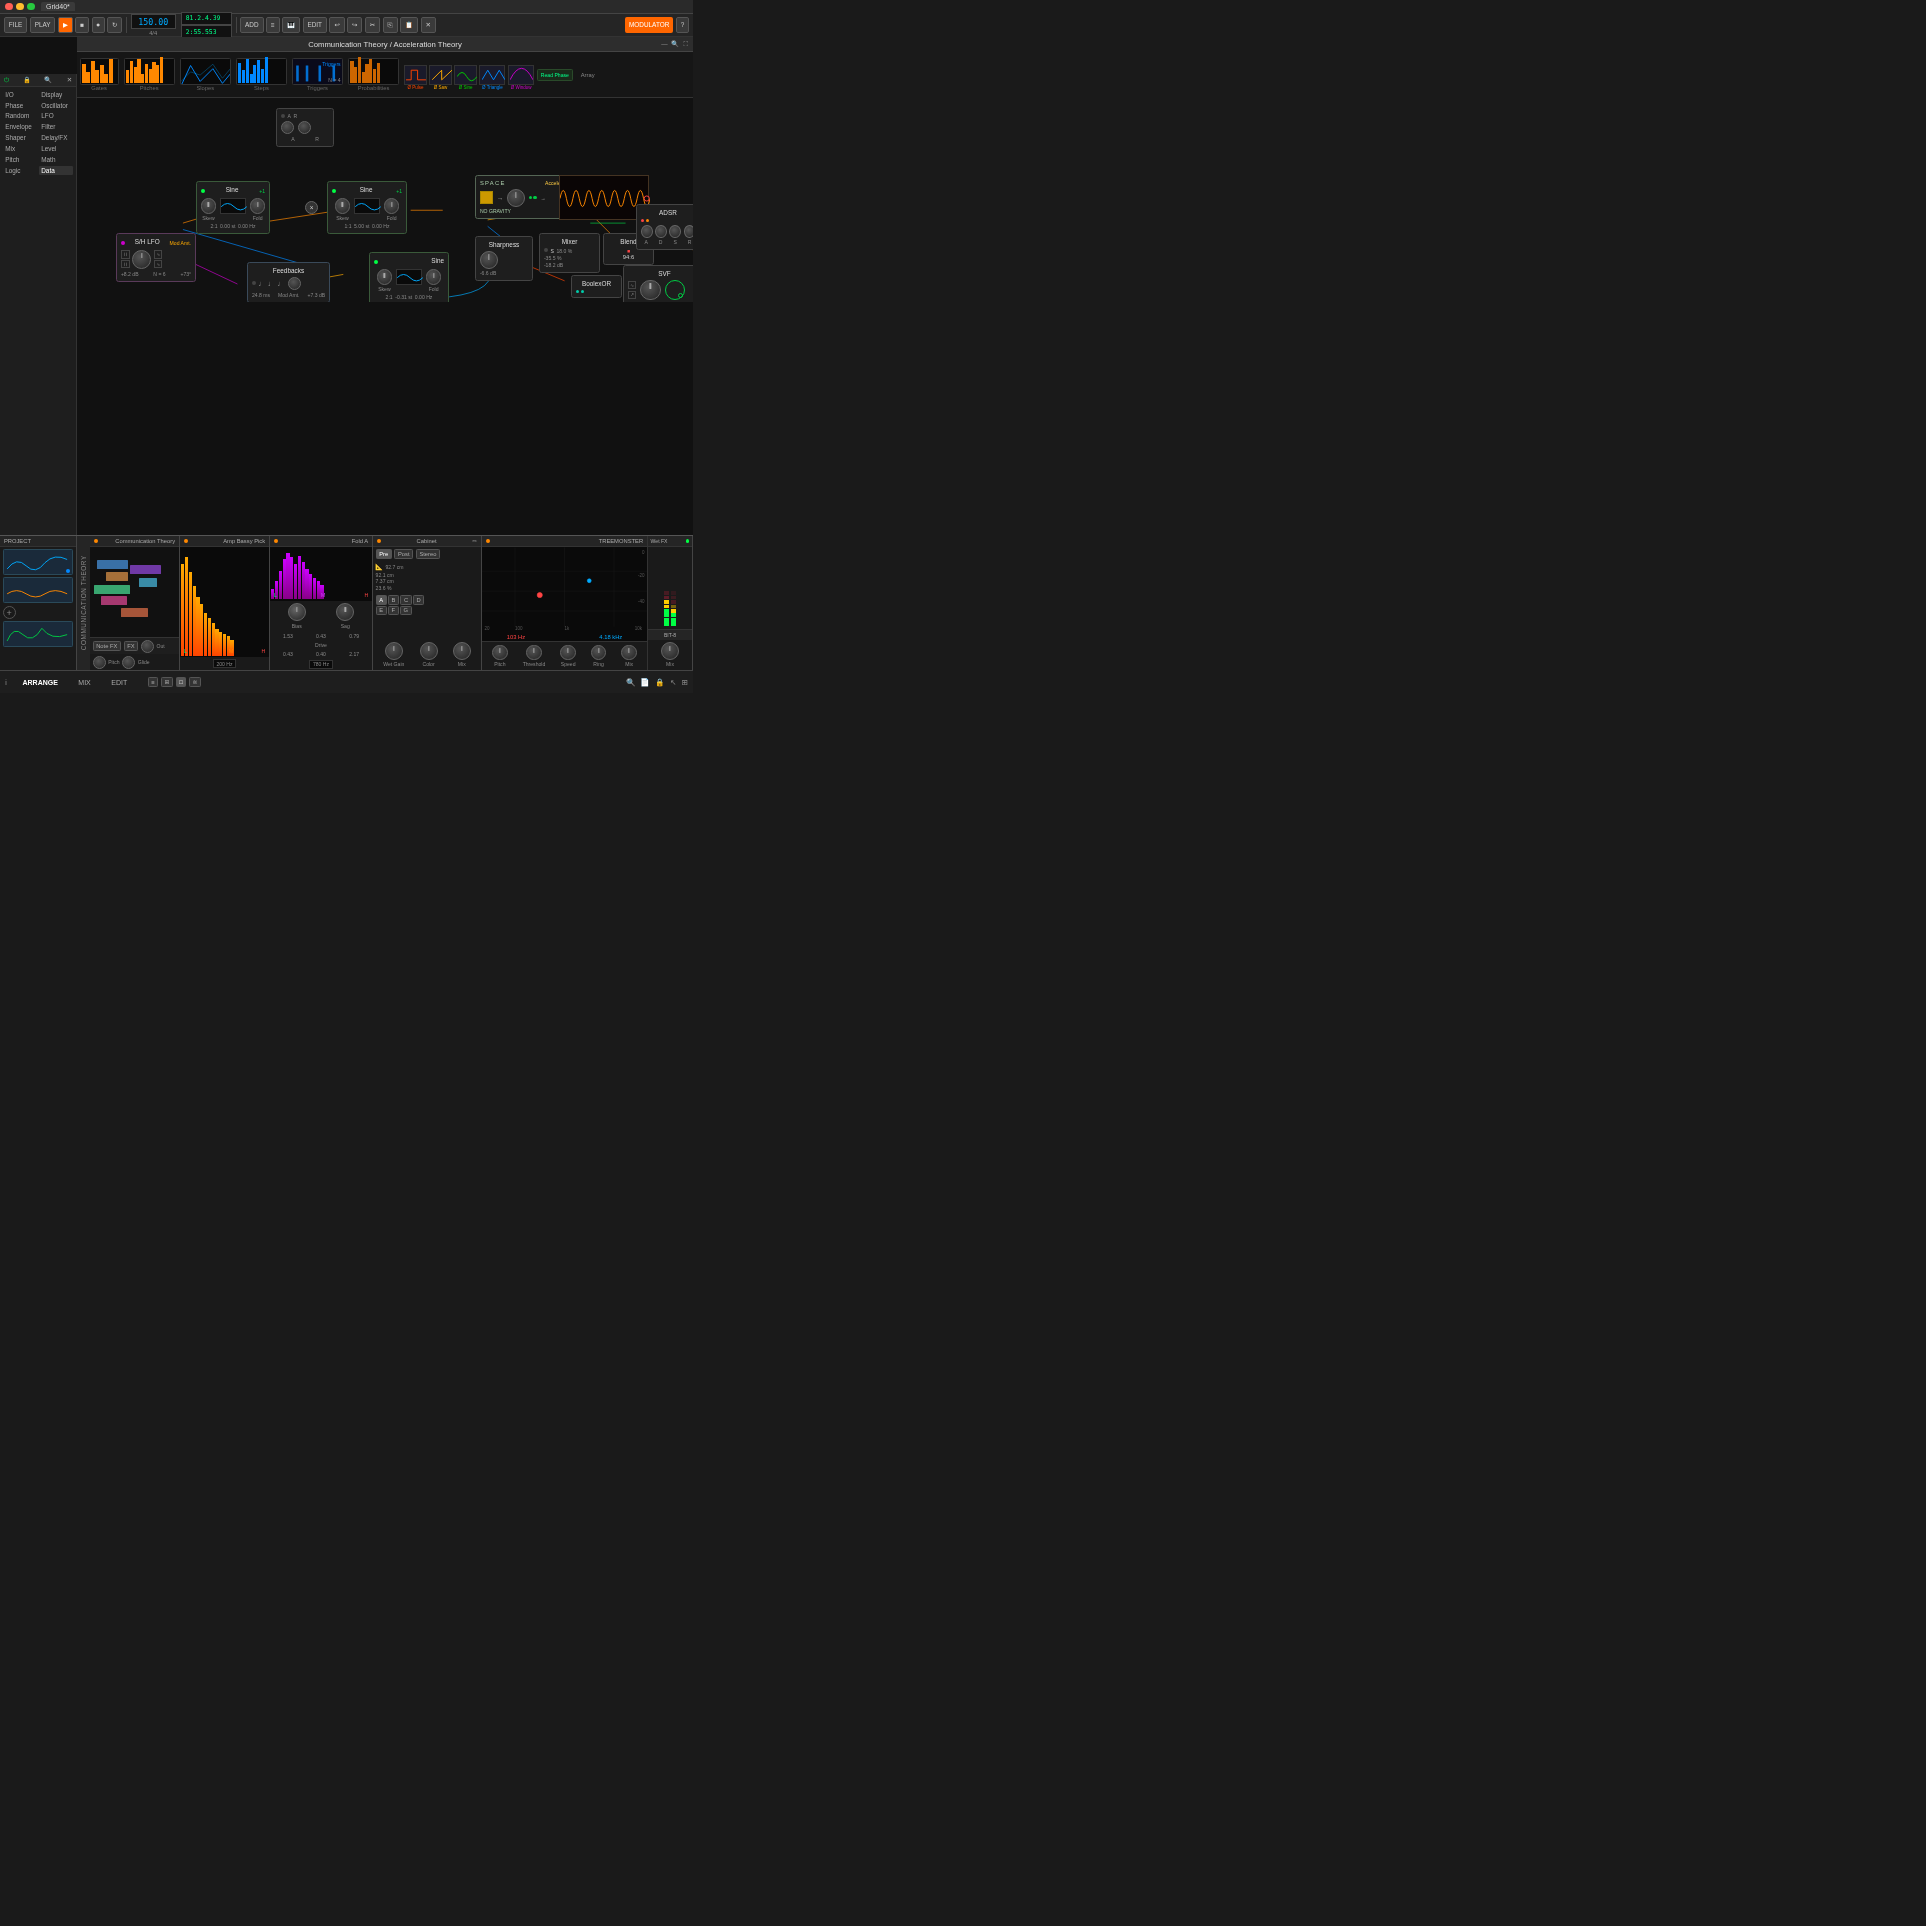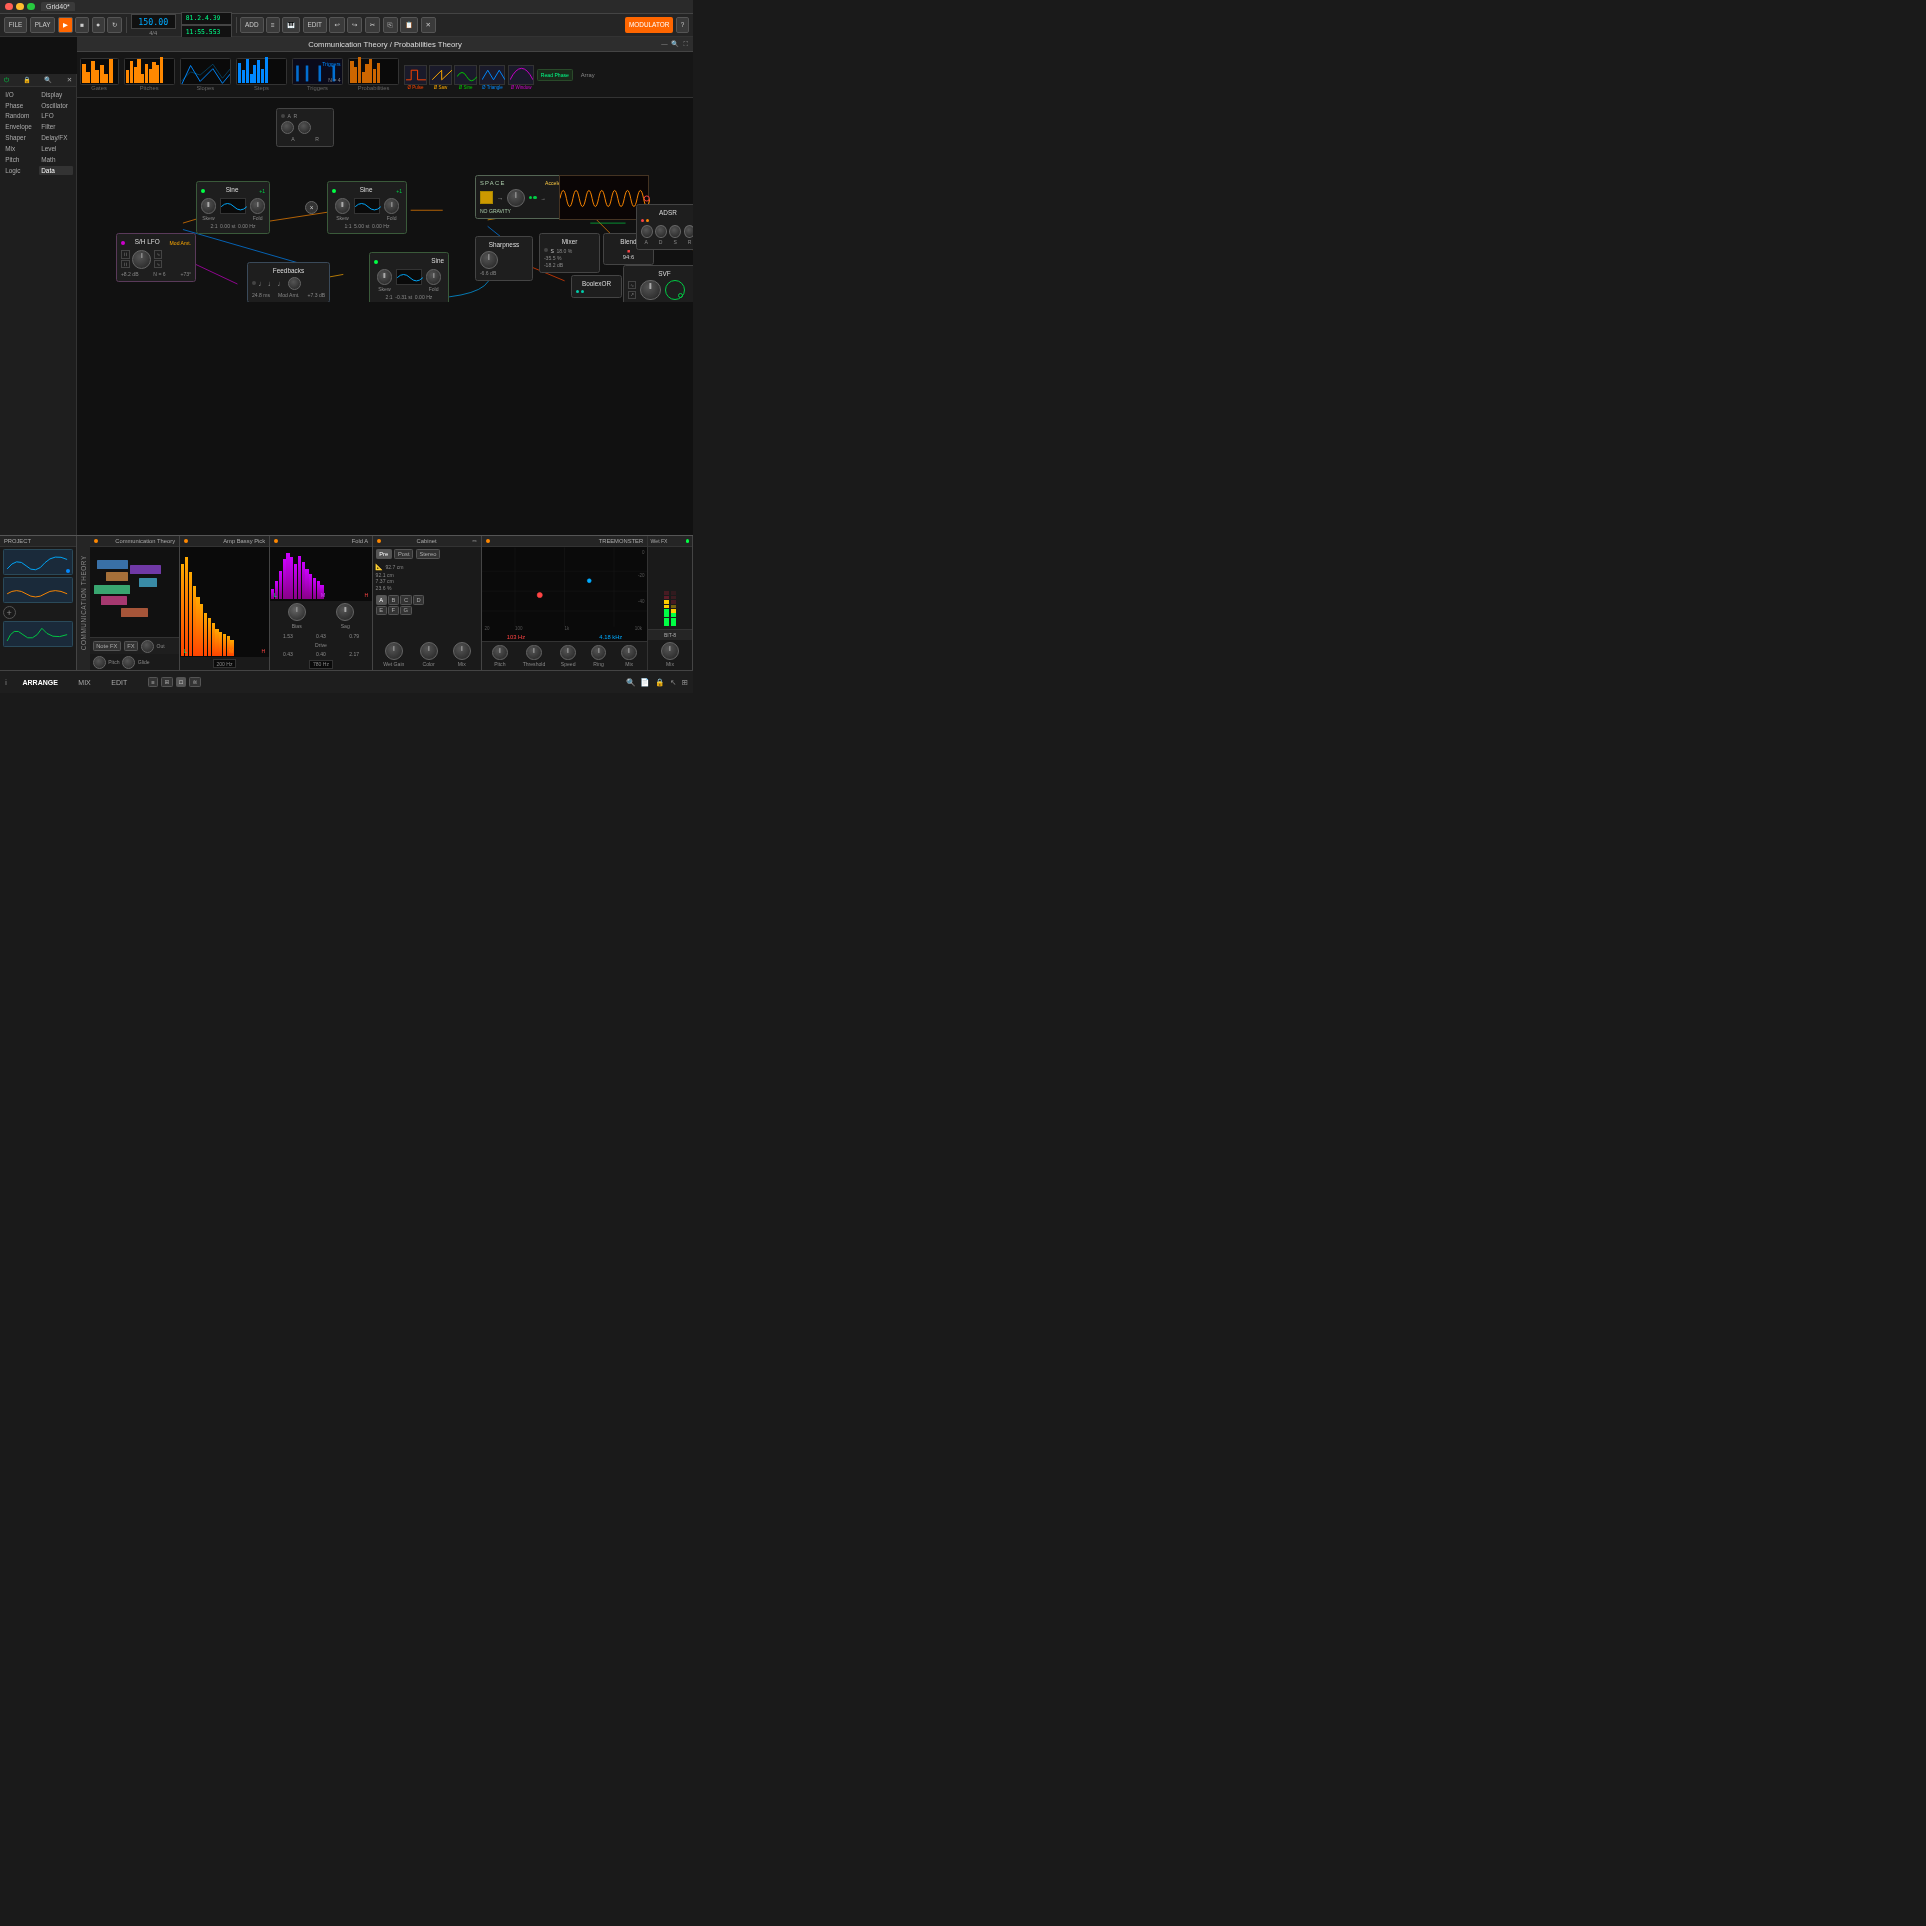--- a/index.html
+++ b/index.html
@@ -332,21 +332,21 @@
   <button class="tb-btn">■</button>
   <button class="tb-btn">⏺</button>
   <button class="tb-btn">↻</button>
   <div class="sep"></div>
   <div style="display:flex;flex-direction:column;gap:0.6px">
     <div class="tempo-display">150.00</div>
     <div style="font-size:5.8px;color:#888;text-align:center">4/4</div>
   </div>
   <div style="display:flex;flex-direction:column;gap:0.6px;margin-left:2.6px">
     <div class="time-display">81.2.4.39</div>
-    <div class="time-display">11:55.553</div>
+    <div class="time-display">2:55.553</div>
   </div>
   <div class="sep"></div>
   <button class="tb-btn">ADD</button>
   <button class="tb-btn">≡</button>
   <button class="tb-btn">🎹</button>
   <button class="tb-btn">EDIT</button>
   <button class="tb-btn">↩</button>
   <button class="tb-btn">↪</button>
   <button class="tb-btn">✂</button>
   <button class="tb-btn">⎘</button>
@@ -382,21 +382,21 @@
       <div class="sidebar-nav-item">Pitch</div>
       <div class="sidebar-nav-item">Math</div>
       <div class="sidebar-nav-item">Logic</div>
       <div class="sidebar-nav-item tab-active">Data</div>
     </div>
   </div>
 
   <div style="position:absolute;left:77px;top:0;right:0;bottom:0;overflow:hidden;">
 
     <div class="plugin-title-bar">
-      <span>Communication Theory / Probabilities Theory</span>
+      <span>Communication Theory / Acceleration Theory</span>
       <div style="position:absolute;right:5.1px;display:flex;gap:3.9px;">
         <span style="color:#888;font-size:6.4px;">—</span>
         <span style="color:#888;font-size:6.4px;">🔍</span>
         <span style="color:#888;font-size:6.4px;">⛶</span>
       </div>
     </div>
 
     <div class="pattern-strip-row">
 
       <div style="display:flex;flex-direction:column;align-items:center;min-width:39px;">

